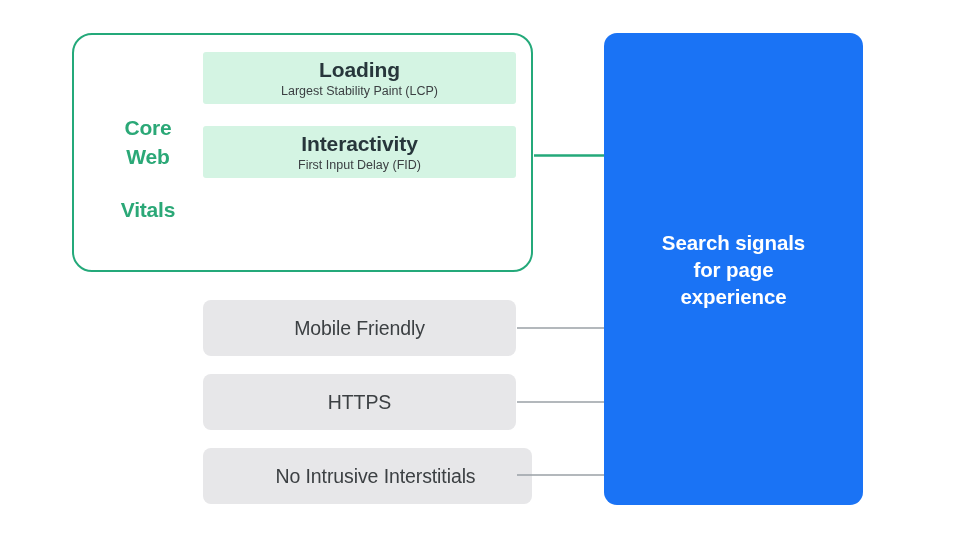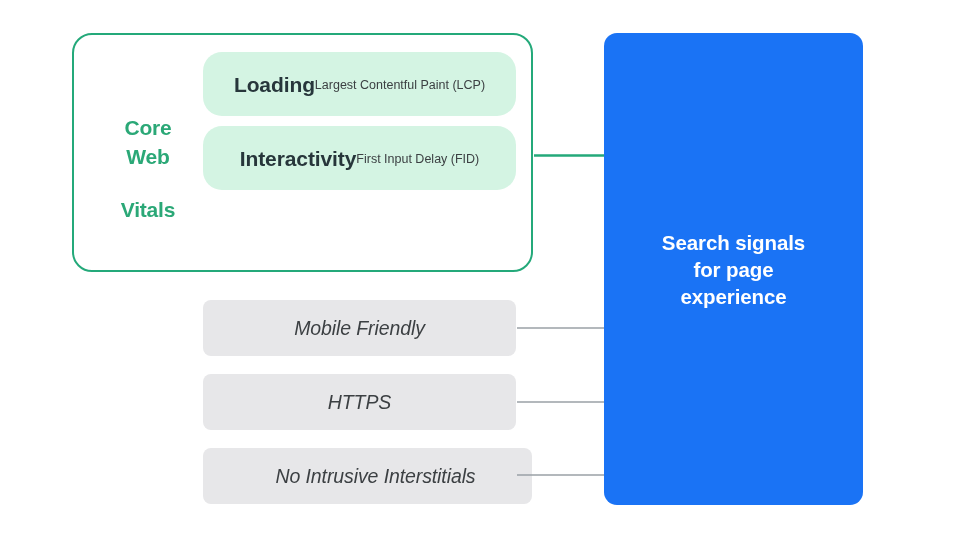--- a/index.html
+++ b/index.html
@@ -41,26 +41,26 @@
     font-size: 21px;
     line-height: 29px;
     letter-spacing: -0.2px;
   }
 
   
   .vital-card {
     position: absolute;
     left: 203px;
     width: 313px;
-    height: 64px;
+    height: 52px;
     background: #D4F4E3;
-    border-radius: 19px;
+    border-radius: 3px;
     box-sizing: border-box;
     display: flex;
-    flex-direction: row;
+    flex-direction: column;
     align-items: center;
     justify-content: center;
   }
   .vital-card.v0 { top: 52px; }
   .vital-card.v1 { top: 126px; }
   .vital-card.v2 { top: 198px; }
 
   .vital-title {
     color: #27363B;
     font-size: 21px;
@@ -80,21 +80,20 @@
   .gray-card {
     position: absolute;
     left: 203px;
     width: 313px;
     height: 56px;
     background: #E7E7E9;
     border-radius: 8px;
     display: flex;
     align-items: center;
     justify-content: center;
-    font-style: italic;
   }
   .gray-card.g0 { top: 300px; }
   .gray-card.g1 { top: 374px; }
   .gray-card.g2 { top: 448px; padding-left: 16px; }
 
   .gray-label {
     color: #3C4043;
     font-size: 19.5px;
     font-weight: normal;
     letter-spacing: -0.1px;
@@ -139,21 +138,21 @@
 <div id="canvas">
 
   <div class="cwv-container"></div>
 
   <div class="cwv-label">Core</div>
   <div class="cwv-label" style="top:142px;">Web</div>
   <div class="cwv-label" style="top:171px;margin-top:24px;">Vitals</div>
 
   <div class="vital-card v0">
     <div class="vital-title">Loading</div>
-    <div class="vital-sub">Largest Contentful Paint (LCP)</div>
+    <div class="vital-sub">Largest Stability Paint (LCP)</div>
   </div>
 
   <div class="vital-card v1">
     <div class="vital-title">Interactivity</div>
     <div class="vital-sub">First Input Delay (FID)</div>
   </div>
 
 
   <div class="gray-card g0">
     <div class="gray-label">Mobile Friendly</div>

